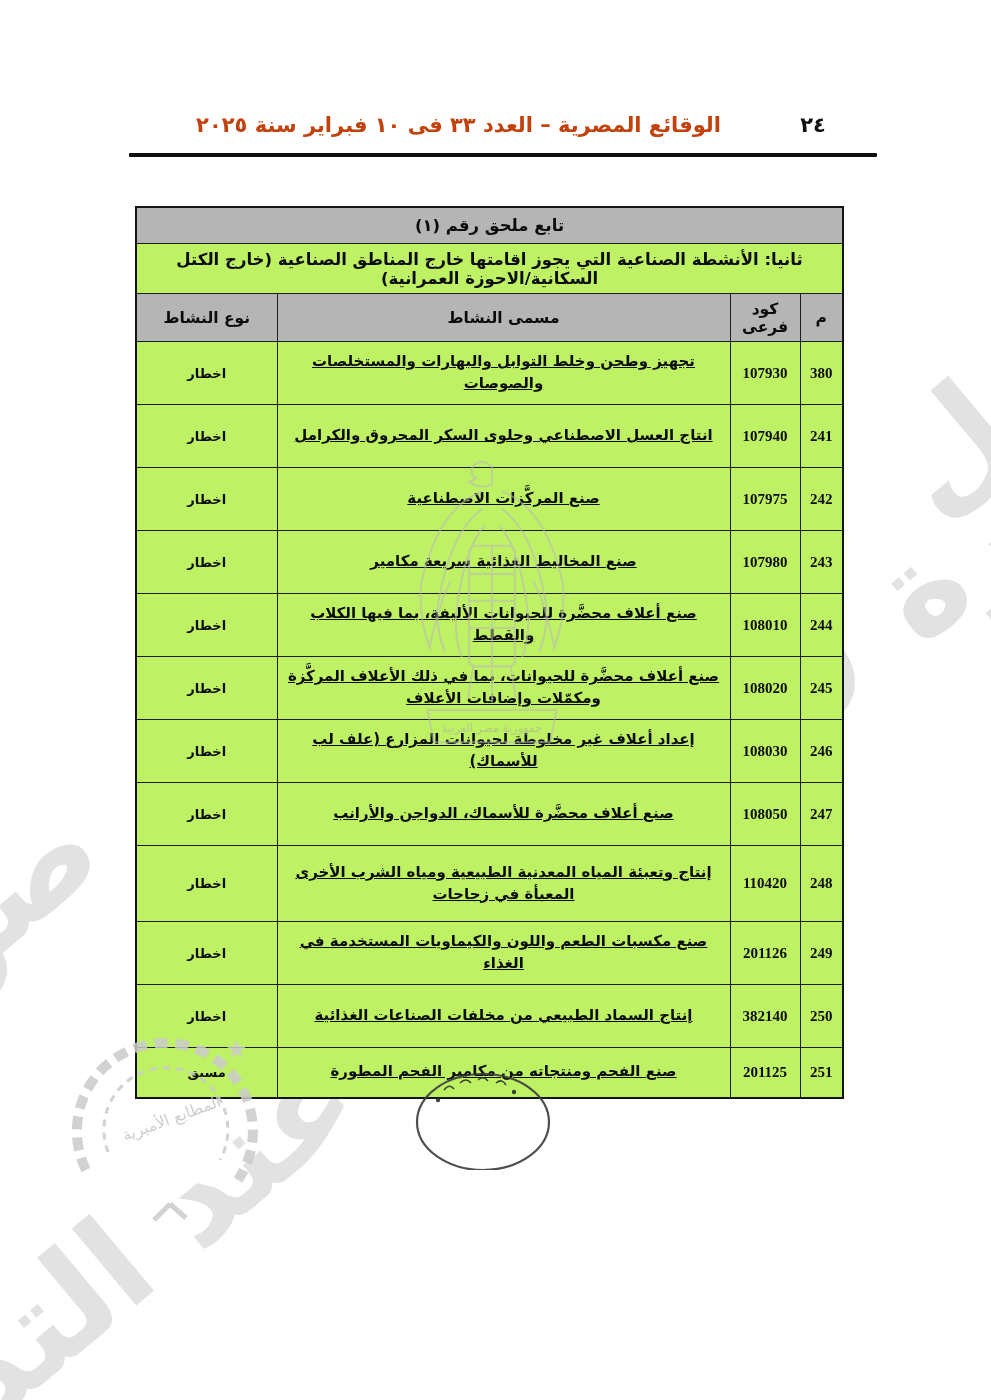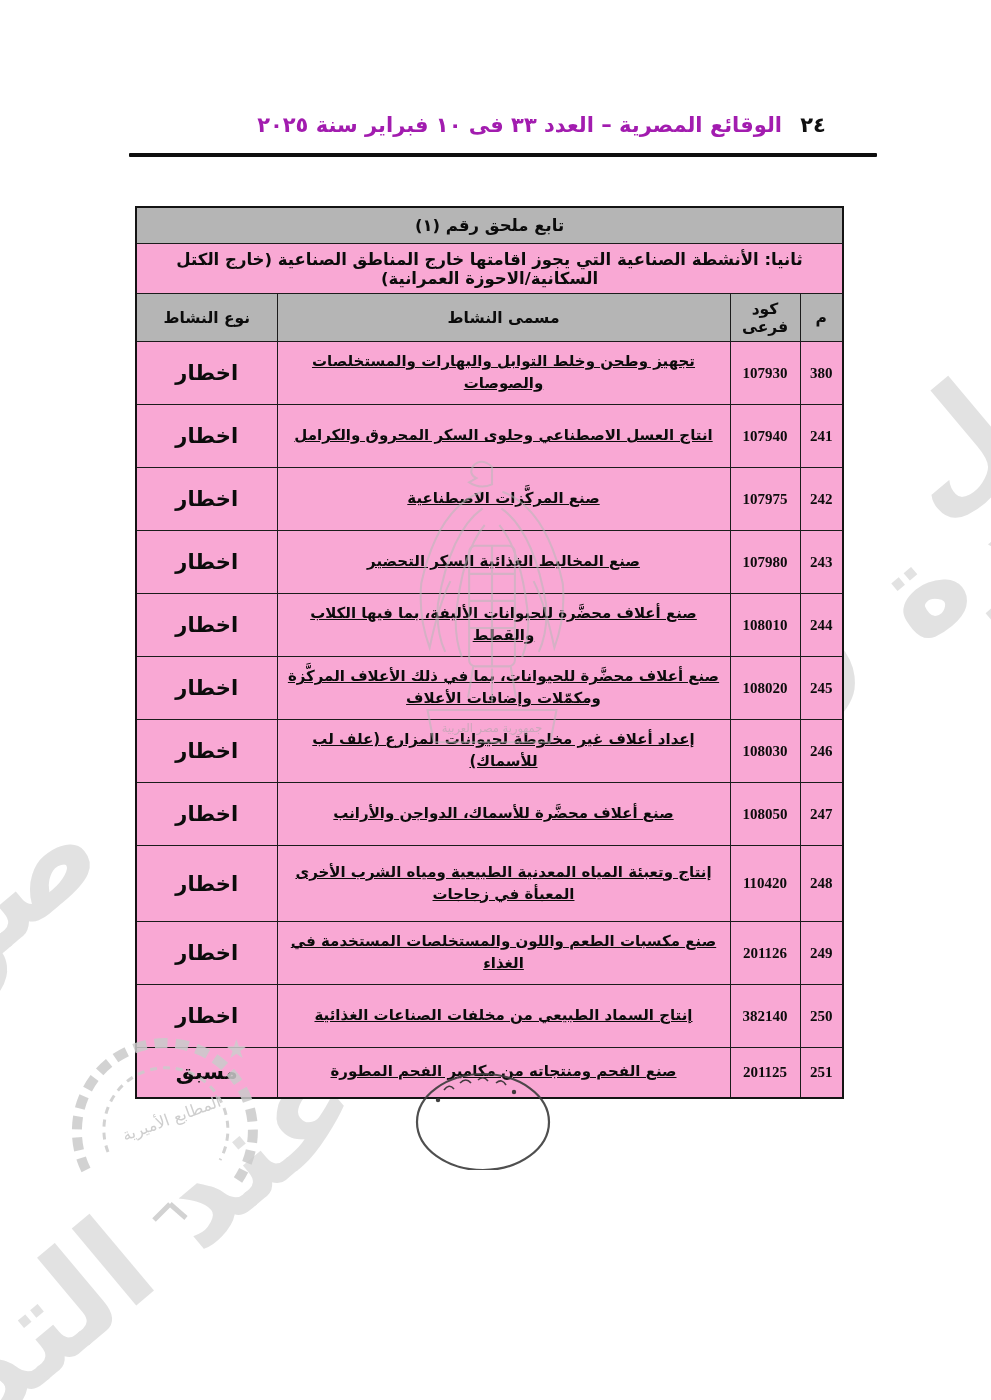--- a/index.html
+++ b/index.html
@@ -19,54 +19,54 @@
   .wm-c{left:-1510px;top:1330px;width:1800px;text-align:center;}
   
   .header{
     position:absolute;top:104px;right:147px;width:709px;height:42px;
     display:flex;align-items:center;z-index:1;
   }
   .page-number{
     width:62px;text-align:center;font-size:21px;font-weight:bold;color:#111;
   }
   .header-title{
-    flex:1;font-size:21px;font-weight:bold;color:#a21caf;
+    flex:1;text-align:center;font-size:21px;font-weight:bold;color:#c2410c;
     letter-spacing:.5px;
   }
   .header-rule{
     position:absolute;top:153px;left:129px;width:748px;height:4px;
     background:#0e0e0e;z-index:1;border-radius:1px;
   }
   
   table.activities{
     position:absolute;top:206px;right:147px;width:709px;z-index:1;
     border-collapse:collapse;table-layout:fixed;direction:rtl;
     font-family:"DejaVu Sans",sans-serif;
   }
   table.activities th,table.activities td{
-    border:1.7px solid #1c1c1c;background:#f9a8d4;color:#0c0c0c;
+    border:1.7px solid #1c1c1c;background:#bef264;color:#0c0c0c;
     text-align:center;vertical-align:middle;padding:2px 8px;
     font-weight:bold;overflow:hidden;
   }
   table.activities{border:2.4px solid #141414;}
   .shaded{
     background-color:#b5b5b5 !important;
     background-image:
       repeating-linear-gradient(45deg, rgba(255,255,255,.28) 0 2px, rgba(0,0,0,0) 2px 4px),
       repeating-linear-gradient(-45deg, rgba(0,0,0,.10) 0 1px, rgba(0,0,0,0) 1px 3px);
   }
   tr.band-row th{height:31px;font-size:16.5px;letter-spacing:.5px;}
   tr.subtitle-row th{height:45px;font-size:16.5px;}
   tr.cols-row th{height:43px;font-size:15.5px;}
   tbody tr{height:63px;}
   tbody tr:nth-child(9){height:76px;}
   tbody tr:nth-child(12){height:50px;}
   td.c-name{font-size:15px;line-height:1.45;text-decoration:underline;}
   td.c-code,td.c-index{font-size:15px;font-family:Liberation Serif, serif;}
-  td.c-type{font-size:21px;}
+  td.c-type{font-size:13px;}
   
   .eagle{position:absolute;left:408px;top:448px;width:168px;height:312px;z-index:2;opacity:.55;pointer-events:none;}
   .wreath{position:absolute;left:52px;top:1002px;width:238px;height:222px;z-index:2;opacity:.85;pointer-events:none;}
   .inkstamp{position:absolute;left:398px;top:1050px;width:170px;height:120px;z-index:2;opacity:.9;pointer-events:none;}
 </style>
 </head>
 <body>
 
 <div class="page">
 
@@ -119,21 +119,21 @@
     <tr>
       <td class="c-index">242</td>
       <td class="c-code">107975</td>
       <td class="c-name">صنع المركَّزات الاصطناعية</td>
       <td class="c-type">اخطار</td>
     </tr>
 
     <tr>
       <td class="c-index">243</td>
       <td class="c-code">107980</td>
-      <td class="c-name">صنع المخاليط الغذائية السكر التحضير</td>
+      <td class="c-name">صنع المخاليط الغذائية سريعة مكامير</td>
       <td class="c-type">اخطار</td>
     </tr>
 
     <tr>
       <td class="c-index">244</td>
       <td class="c-code">108010</td>
       <td class="c-name">صنع أعلاف محضَّرة للحيوانات الأليفة، بما فيها الكلاب والقطط</td>
       <td class="c-type">اخطار</td>
     </tr>
 
@@ -161,21 +161,21 @@
     <tr>
       <td class="c-index">248</td>
       <td class="c-code">110420</td>
       <td class="c-name">إنتاج وتعبئة المياه المعدنية الطبيعية ومياه الشرب الأخرى المعبأة في زجاجات</td>
       <td class="c-type">اخطار</td>
     </tr>
 
     <tr>
       <td class="c-index">249</td>
       <td class="c-code">201126</td>
-      <td class="c-name">صنع مكسبات الطعم واللون والمستخلصات المستخدمة في الغذاء</td>
+      <td class="c-name">صنع مكسبات الطعم واللون والكيماويات المستخدمة في الغذاء</td>
       <td class="c-type">اخطار</td>
     </tr>
 
     <tr>
       <td class="c-index">250</td>
       <td class="c-code">382140</td>
       <td class="c-name">إنتاج السماد الطبيعي من مخلفات الصناعات الغذائية</td>
       <td class="c-type">اخطار</td>
     </tr>
 

